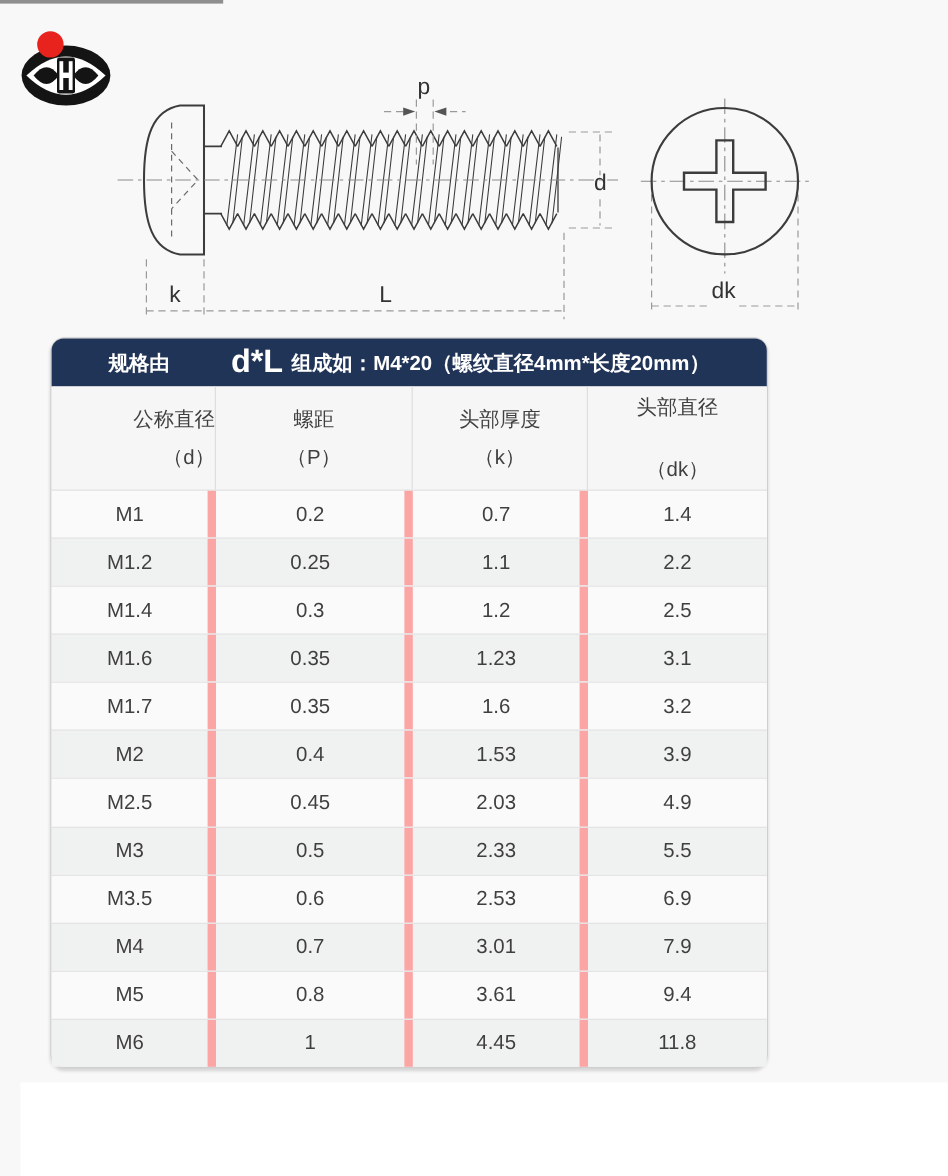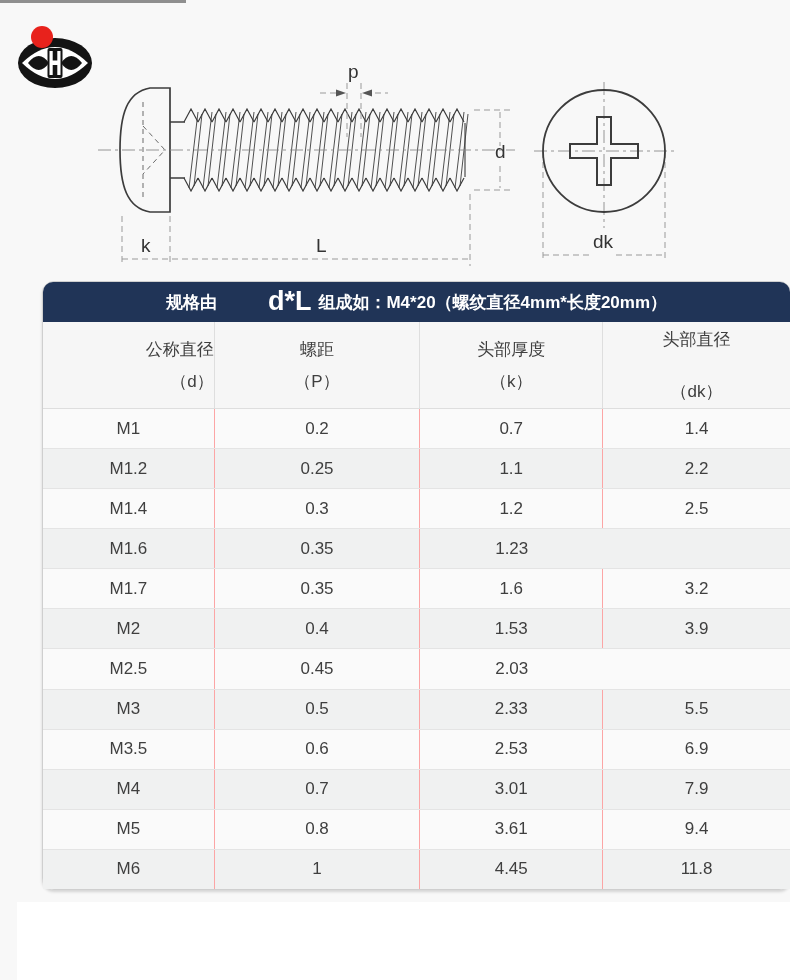--- a/index.html
+++ b/index.html
@@ -10,21 +10,21 @@
   }
   
   .top-rule{position:absolute;left:0;top:0;width:186px;height:3px;background:#8f8f8f;}
   
   .logo{position:absolute;left:8px;top:10px;width:92px;height:80px;}
   
   .diagram{position:absolute;left:0;top:40px;width:790px;height:240px;}
   .diagram text{font-family:"Liberation Sans","DejaVu Sans",sans-serif;font-size:19px;fill:#333;}
   
   .spec-card{
-    position:absolute;left:42px;top:281px;width:749px;height:609px;
+    position:absolute;left:42px;top:281px;width:598px;height:609px;
     background:#fafafa;border:1px solid #cfcfcf;border-radius:12px;
     box-shadow:0 2px 3px rgba(0,0,0,.15);
     box-sizing:border-box;display:flex;flex-direction:column;
   }
   .spec-title{
     height:40px;flex:0 0 40px;background:#203457;border-radius:10px 10px 0 0;
     display:flex;align-items:center;justify-content:center;gap:7px;
     color:#fff;font-weight:bold;font-size:17px;
   }
   .spec-title .big{font-size:27px;font-weight:bold;position:relative;top:-1px;margin-left:44px;}
@@ -37,21 +37,21 @@
   }
   .col-cell:last-child{border-right:none;gap:29px;}
   .c0{width:23%;align-items:flex-end;} .c1{width:27.5%;} .c2{width:24.5%;} .c3{width:25%;}
   .t-rows{flex:1;display:flex;flex-direction:column;}
   .t-row{flex:1;display:flex;border-top:1px solid #e4e4e4;}
   .t-row:first-child{border-top:none;}
   .t-row.odd{background:#fafafa;}
   .t-row.even{background:#f0f1f1;}
   .t-cell{
     display:flex;align-items:center;justify-content:center;
-    font-size:17px;color:#3f3f3f;border-right:1px solid #fca5a5;box-sizing:border-box;
+    font-size:17px;color:#3f3f3f;border-right:7px solid #fca5a5;box-sizing:border-box;
   }
   .t-cell:last-child{border-right:none;}
   
   .bottom-block{position:absolute;left:17px;top:902px;width:773px;height:78px;background:#ffffff;}
 </style>
 </head>
 <body>
 
 <div class="top-rule"></div>
 
@@ -160,37 +160,39 @@
       <div class="t-row odd">
         <div class="t-cell c0">M1.4</div>
         <div class="t-cell c1">0.3</div>
         <div class="t-cell c2">1.2</div>
         <div class="t-cell c3">2.5</div>
       </div>
       <div class="t-row even">
         <div class="t-cell c0">M1.6</div>
         <div class="t-cell c1">0.35</div>
         <div class="t-cell c2">1.23</div>
+        <div class="t-cell c3">3.1</div>
       </div>
       <div class="t-row odd">
         <div class="t-cell c0">M1.7</div>
         <div class="t-cell c1">0.35</div>
         <div class="t-cell c2">1.6</div>
         <div class="t-cell c3">3.2</div>
       </div>
       <div class="t-row even">
         <div class="t-cell c0">M2</div>
         <div class="t-cell c1">0.4</div>
         <div class="t-cell c2">1.53</div>
         <div class="t-cell c3">3.9</div>
       </div>
       <div class="t-row odd">
         <div class="t-cell c0">M2.5</div>
         <div class="t-cell c1">0.45</div>
         <div class="t-cell c2">2.03</div>
+        <div class="t-cell c3">4.9</div>
       </div>
       <div class="t-row even">
         <div class="t-cell c0">M3</div>
         <div class="t-cell c1">0.5</div>
         <div class="t-cell c2">2.33</div>
         <div class="t-cell c3">5.5</div>
       </div>
       <div class="t-row odd">
         <div class="t-cell c0">M3.5</div>
         <div class="t-cell c1">0.6</div>

